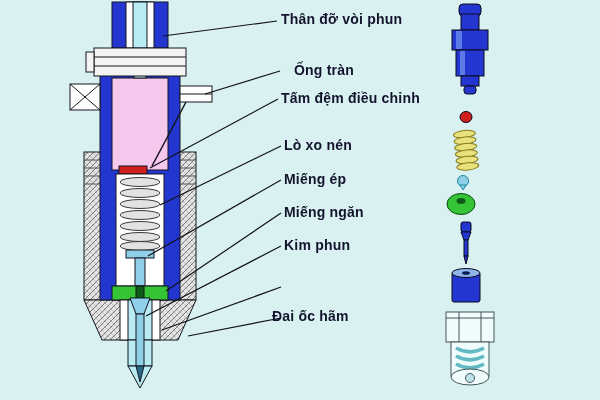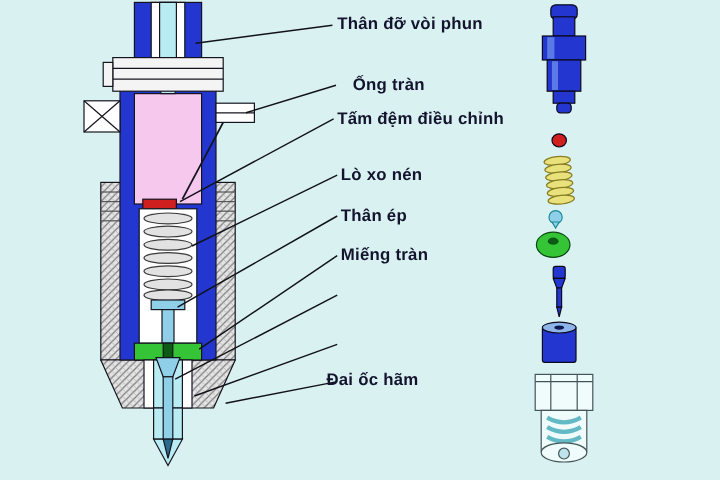--- a/index.html
+++ b/index.html
@@ -192,17 +192,18 @@
         <ellipse cx="470" cy="377" rx="19" ry="8" class="f-nut"></ellipse>
         <circle cx="470" cy="378" r="4.5" fill="#bfe3ea"></circle>
       </g>
     </g>
   </svg>
 
   <div class="lbl" style="left:281px;top:11px;">Thân đỡ vòi phun</div>
   <div class="lbl" style="left:294px;top:62px;">Ống tràn</div>
   <div class="lbl" style="left:284px;top:137px;">Lò xo nén</div>
   <div class="lbl" style="left:281px;top:90px;">Tấm đệm điều chỉnh</div>
-  <div class="lbl" style="left:284px;top:171px;">Thân ép</div>
-  <div class="lbl" style="left:284px;top:204px;">Miếng tràn</div>
+  <div class="lbl" style="left:284px;top:171px;">Miếng ép</div>
+  <div class="lbl" style="left:284px;top:204px;">Miếng ngăn</div>
+  <div class="lbl" style="left:284px;top:237px;">Kim phun</div>
   <div class="lbl" style="left:272px;top:308px;">Đai ốc hãm</div>
 
 </div>
 
 </body></html>

